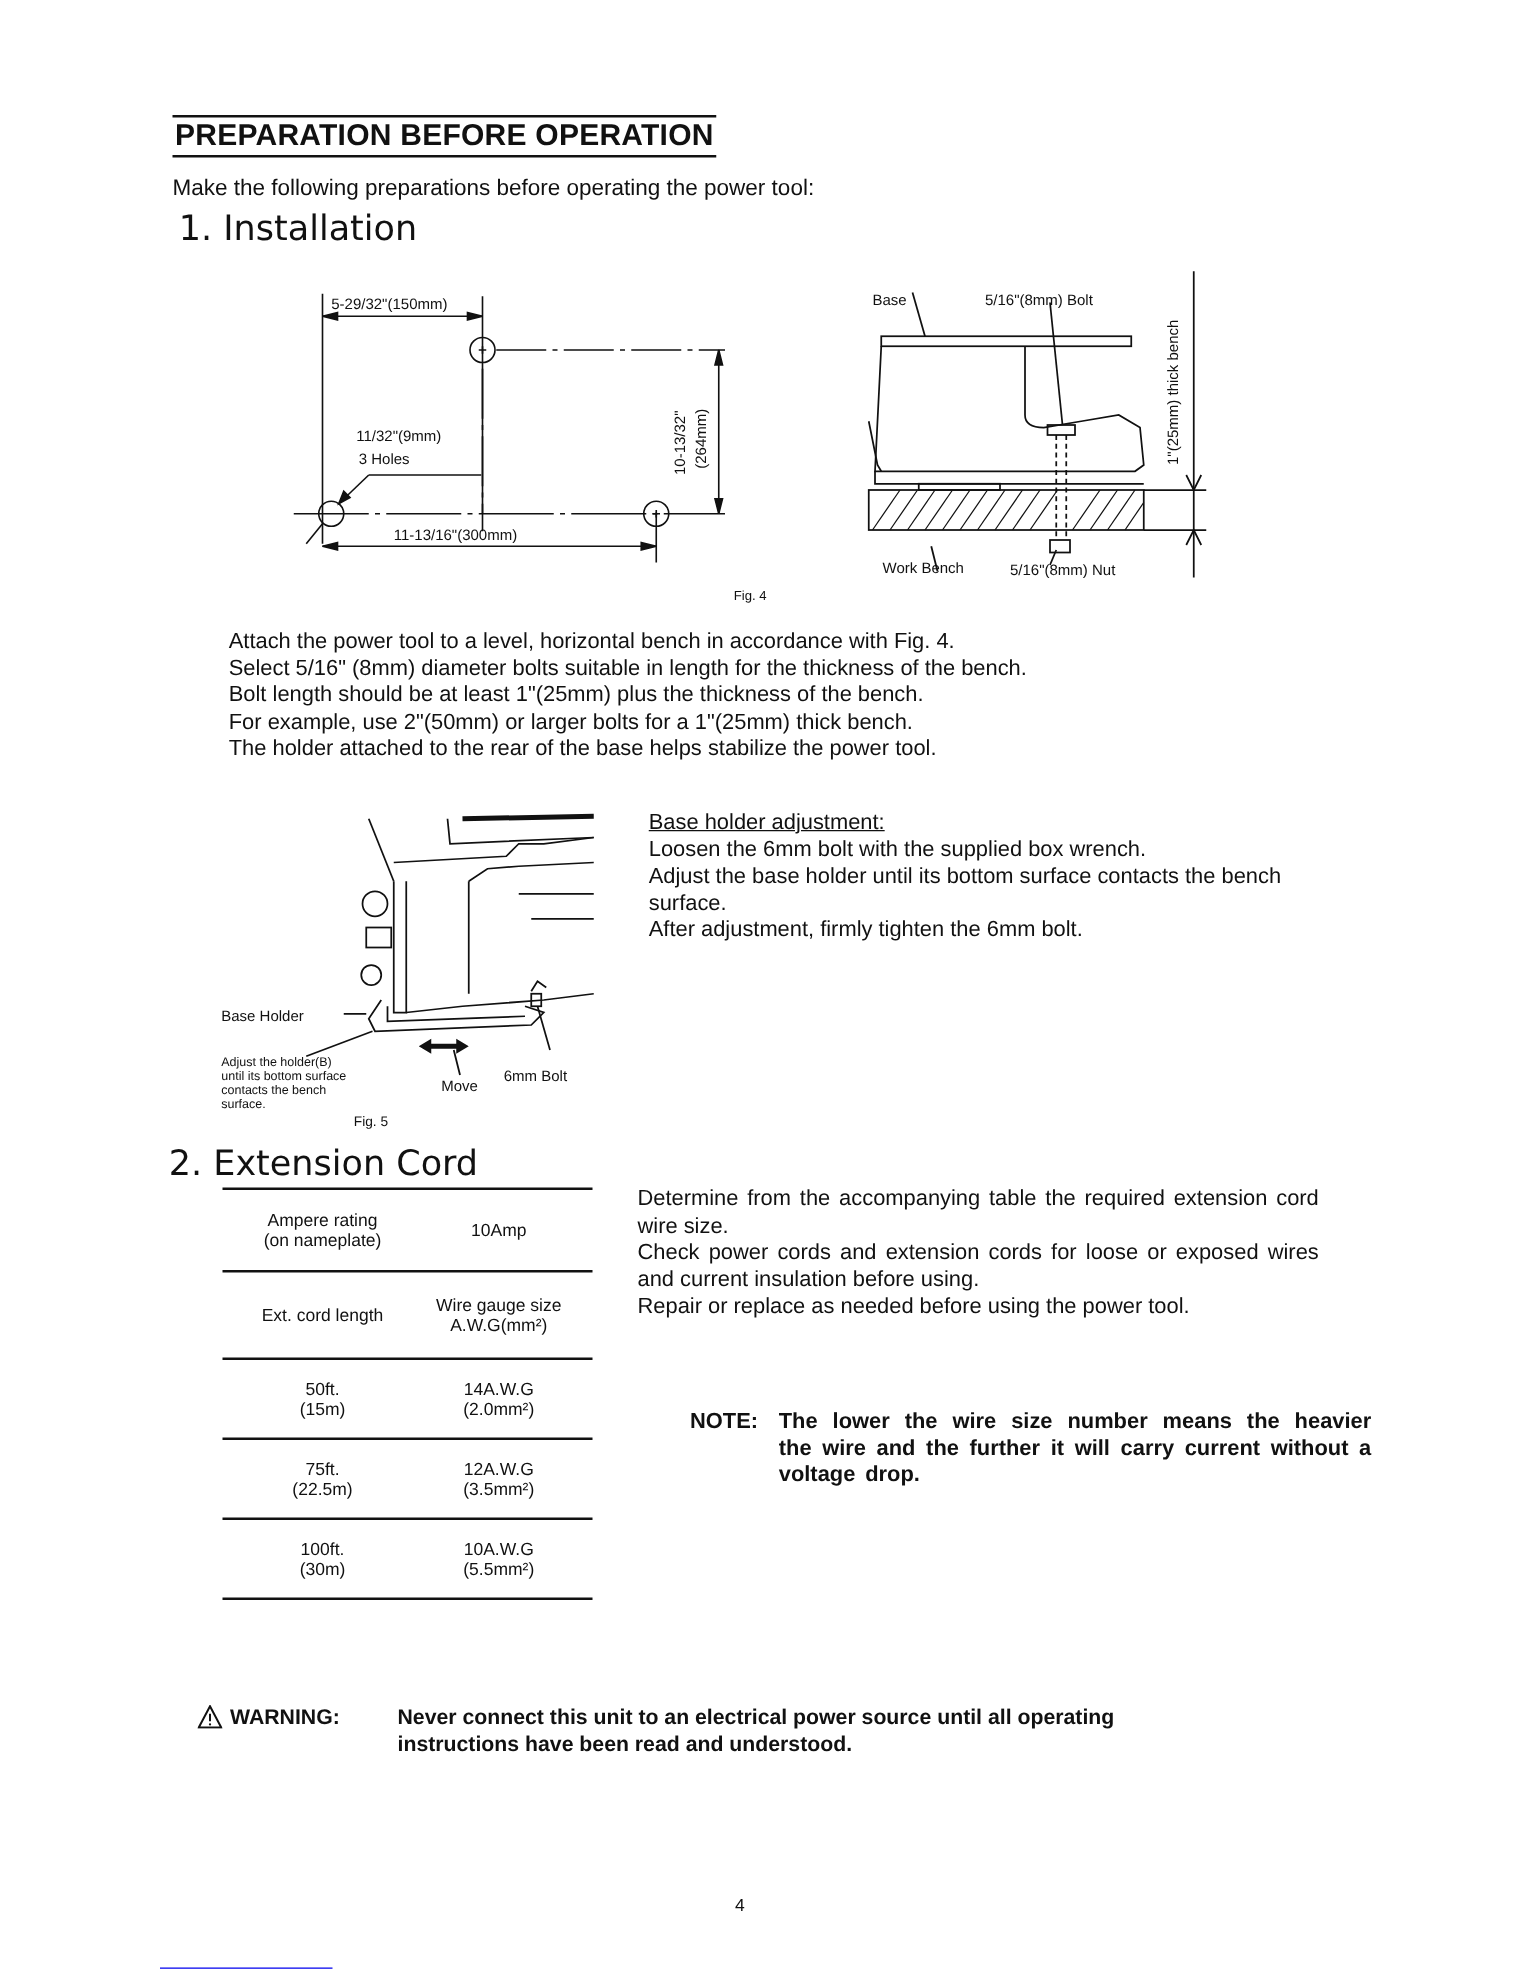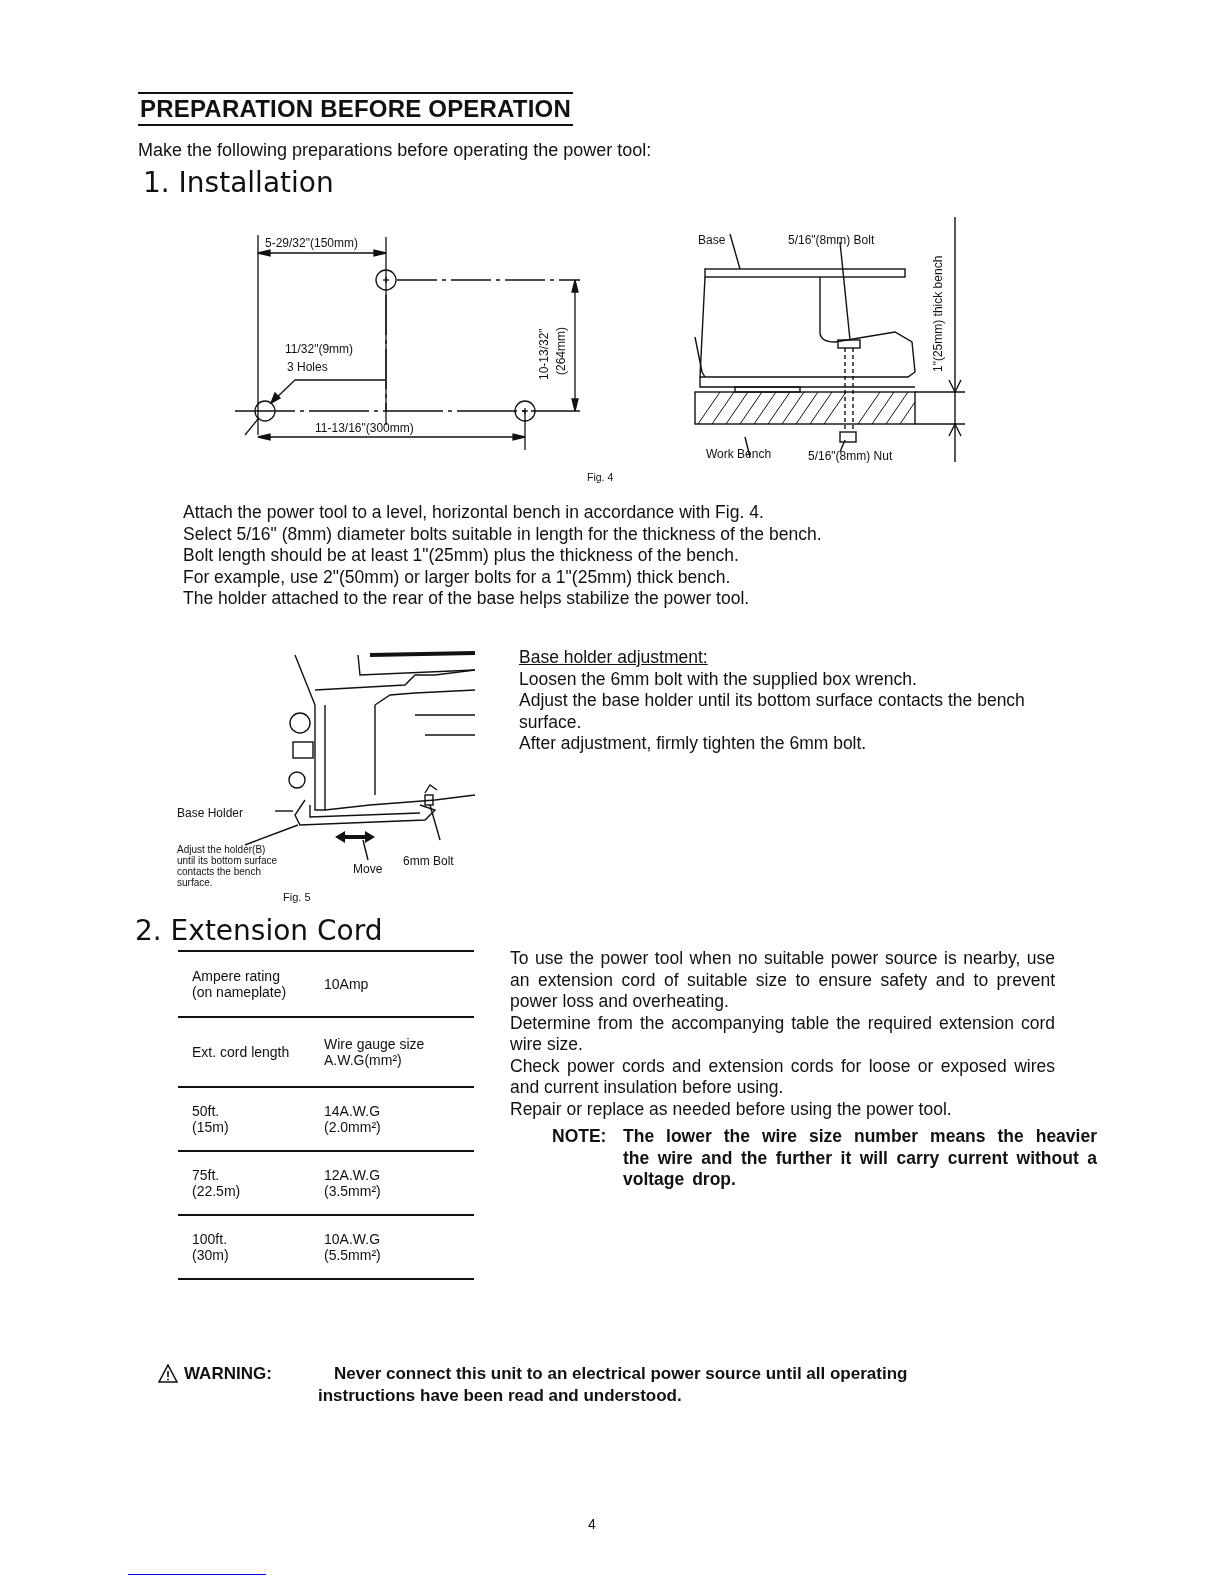--- a/index.html
+++ b/index.html
@@ -16,21 +16,21 @@
   .adjust { left: 519px; top: 647px; width: 545px; }
   .adjust .head { text-decoration: underline; }
   .ext { left: 510px; top: 948px; width: 545px; text-align: justify; }
   .ext p { margin: 0; }
   .note { left: 510px; top: 1126px; width: 545px; font-weight: bold; font-size: 17.5px; line-height: 21.5px; margin-left: 42px; }
   .note .lab { display: inline-block; width: 71px; }
   .note .txt { display: block; margin-left: 71px; margin-top: -21.5px; text-align: justify; word-spacing: 3px; }
   .fig-label { font-size: 10.5px; }
   table.cord { position: absolute; left: 178px; top: 950px; width: 296px; border-collapse: collapse; font-size: 14px; }
   table.cord td { padding: 0; vertical-align: middle; }
-  table.cord tr.rowline td { border-bottom: 2px solid #111; }
+  table.cord tr.rowline td { border-bottom: 2px solid #111; text-align: center; }
   table.cord tr.first td { border-top: 2px solid #111; }
   .c1 { padding-left: 14px !important; width: 132px; }
   .warn { left: 178px; top: 1363px; font-weight: bold; font-size: 17px; line-height: 22px; width: 880px; }
   .warn .lab { display: inline-block; width: 140px; }
   .warn .rest { display: block; margin-left: 140px; margin-top: -22px; }
   .pagenum { left: 588px; top: 1516px; font-size: 14px; }
   .linkline { left: 128px; top: 1574px; width: 138px; height: 1px; background: #0000ee; }
 </style>
 </head>
 <body>
@@ -224,38 +224,37 @@
         </td>
     <td>
           <div>10A.W.G</div>
           <div>(5.5mm²)</div>
         </td>
   </tr>
 </tbody>
   </table>
 
 <div class="abs body-text ext">
-  <p>To use the power tool when no suitable power source is nearby, use an extension cord of suitable size to ensure safety and to prevent power loss and overheating.</p>
   <p>Determine from the accompanying table the required extension cord wire size.</p>
   <p>Check power cords and extension cords for loose or exposed wires and current insulation before using.</p>
   <p>Repair or replace as needed before using the power tool.</p>
 </div>
 
 <div class="abs note">
   <span class="lab">NOTE:</span>
   <span class="txt">The lower the wire size number means the heavier the wire and the further it will carry current without a voltage drop.</span>
 </div>
 
 <div class="abs warn">
   <svg style="position:absolute;left:-20px;top:1px;" width="20" height="19">
     <polygon points="10,1 19,18 1,18" fill="none" stroke="#111" stroke-width="1.6"></polygon>
     <line x1="10" y1="7" x2="10" y2="13" stroke="#111" stroke-width="1.6"></line>
     <circle cx="10" cy="15.5" r="0.9" fill="#111"></circle>
   </svg>
   <span class="lab" style="margin-left:6px;">WARNING:</span>
   <span class="rest">
-    <span style="display:block;margin-left:16px;">Never connect this unit to an electrical power source until all operating</span>
+    <span style="display:block;">Never connect this unit to an electrical power source until all operating</span>
     <span style="display:block;">instructions have been read and understood.</span>
   </span>
 </div>
 
 <div class="abs pagenum">4</div>
 <div class="abs linkline"></div>
 
 </body></html>

